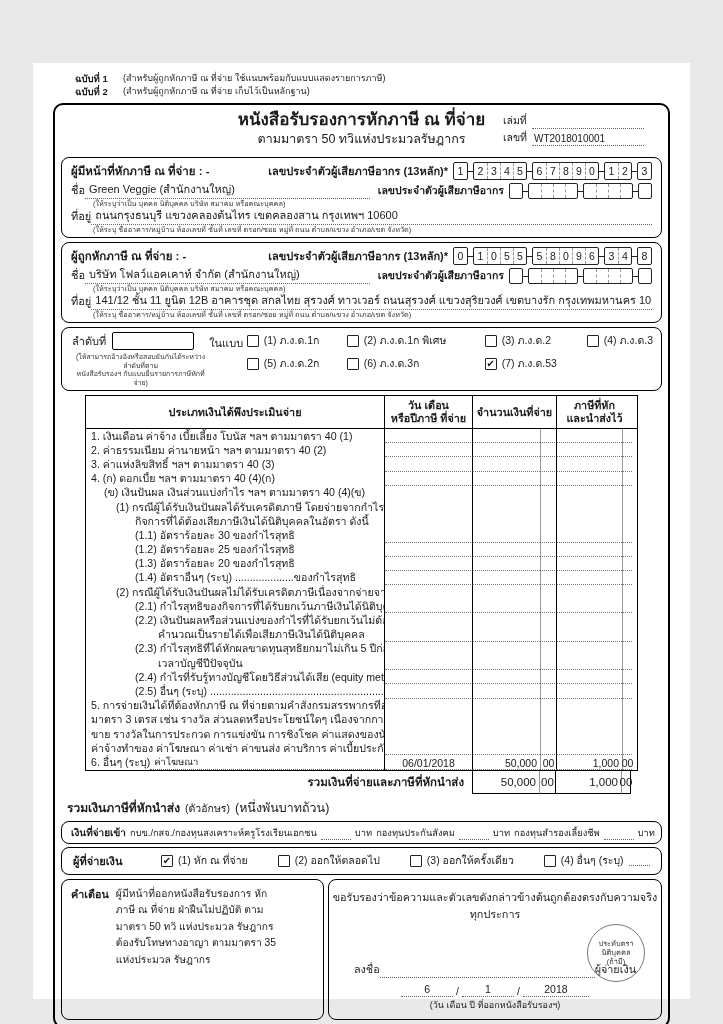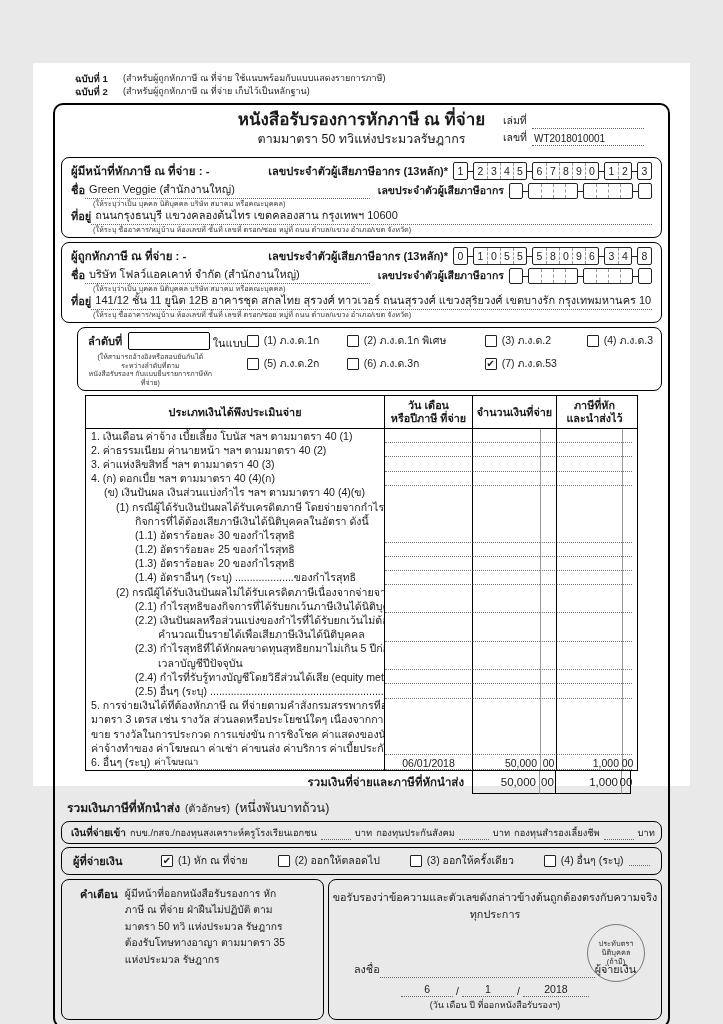--- a/index.html
+++ b/index.html
@@ -1,18 +1,18 @@
 <!DOCTYPE html>
 <html><head>
 <meta charset="utf-8">
 <style>
   *{box-sizing:border-box;margin:0;padding:0}
   html,body{width:723px;height:1024px;overflow:hidden}
   body{background:#e9e9e9;font-family:"Liberation Sans","DejaVu Sans",sans-serif;color:#1a1a1a;position:relative}
-  .paper{position:absolute;left:33px;top:63px;width:657px;height:723px;background:#ffffff;padding-top:9px}
+  .paper{position:absolute;left:33px;top:63px;width:657px;height:936px;background:#ffffff;padding-top:9px}
   .copy-note{font-size:9px;margin-left:42px;line-height:13px;display:flex;gap:8px}
   .copy-note b{font-size:9.5px;min-width:40px}
   .main-box{margin:5px 20px 0 20px;border:2px solid #000;border-radius:10px;padding-top:4px;position:relative}
   
   .title-wrap{position:relative;height:44px}
   .title-center{text-align:center}
   .form-title{font-size:17px;font-weight:bold;line-height:22px}
   .form-subtitle{font-size:12.5px;line-height:17px}
   .bookno{position:absolute;right:24px;top:3px;font-size:10.5px}
   .bn-line{display:flex;align-items:flex-end;justify-content:flex-start;gap:5px;height:17px}
@@ -24,26 +24,26 @@
   .prow1{align-items:flex-start;height:20px}
   .sec-label{font-weight:bold;font-size:11.5px}
   .tin-label{font-weight:bold;font-size:11px;margin-left:auto;margin-right:5px}
   .tin-label2{font-weight:bold;font-size:10.5px;margin:0 5px 0 8px;white-space:nowrap}
   .idrow{display:inline-flex;align-items:center}
   .idgrp{display:inline-flex;border:1.3px solid #222;border-radius:2px;background:#fff}
   .idcell{width:13px;height:16px;display:inline-flex;align-items:center;justify-content:center;font-size:10.5px;border-left:1px dashed #999}
   .idcell:first-child{border-left:none}
   .idconn{width:5px;border-top:1.3px solid #222;height:0}
   .idrow.small .idcell{width:12px;height:14px}
-  .lbl{font-weight:bold;white-space:nowrap}
+  .lbl{font-weight:normal;white-space:nowrap}
   .fillspan{border-bottom:1px dotted #666;flex:1;padding:0 4px;white-space:nowrap;overflow:hidden}
   .hint{font-size:7.3px;color:#333;line-height:9px;margin-left:22px}
   .nrow{height:17px}
   
-  .seq-box{border:1.6px solid #000;border-radius:8px;margin:4px 6px 0 22px;padding:4px 8px 3px 10px;display:flex;font-size:11px}
+  .seq-box{border:1.6px solid #000;border-radius:8px;margin:4px 6px 0 6px;padding:4px 8px 3px 10px;display:flex;font-size:11px}
   .seq-left{width:168px}
   .seq-l1{display:flex;align-items:center;gap:6px}
   .seq-input{width:82px;height:18px;border:1.5px solid #000;border-radius:2px;background:#fff}
   .seq-hint{font-size:7px;color:#333;line-height:8.5px;text-align:center;margin-top:3px}
   .inform{width:46px;padding-top:2px;font-size:11px}
   .seq-grid{flex:1;display:grid;grid-template-columns:100px 138px 102px 1fr;row-gap:6px;align-content:start}
   .chkitem{display:inline-flex;align-items:center;gap:5px;font-size:10.5px;white-space:nowrap}
   .chkbox{width:12px;height:12px;border:1.4px solid #222;border-radius:1px;display:inline-flex;align-items:center;justify-content:center;font-size:10px;line-height:10px;background:#fff;flex:0 0 auto}
   .chkbox.on{font-weight:bold}
   .dots{border-bottom:1px dotted #666;height:11px}
@@ -80,21 +80,21 @@
   .funds-box .dots{flex:1;min-width:30px}
   .funds-box span{white-space:nowrap}
   
   .ptype-box{border:1.6px solid #000;border-radius:8px;margin:3px 6px 0 6px;padding:4px 11px;display:flex;align-items:center;font-size:10.5px}
   .ptype-box>b{width:88px;font-size:11px}
   .ptype-opts{flex:1;display:flex;align-items:center}
   .ptype-opts .chkitem{margin-right:30px}
   .ptype-opts .chkitem:last-child{flex:1;margin-right:0}
   
   .bottom-row{display:flex;margin:4px 6px 6px 6px;gap:4px}
-  .warn-box{width:263px;border:1.6px solid #000;border-radius:8px;padding:6px 18px;display:flex;gap:7px;font-size:10.3px}
+  .warn-box{width:263px;border:1.6px solid #000;border-radius:8px;padding:6px 9px;display:flex;gap:7px;font-size:10.3px}
   .warn-box b{font-size:10.8px;white-space:nowrap}
   .warn-text{line-height:16.5px;width:170px}
   .cert-box{flex:1;border:1.6px solid #000;border-radius:8px;padding:7px 2px;position:relative;font-size:10.8px}
   .cert-statement{text-align:center;margin-top:2px}
   .sign-row{display:flex;align-items:flex-end;justify-content:center;margin-top:38px}
   .sign-dots{width:215px;border-bottom:1px dotted #666;height:12px}
   .date-row{display:flex;align-items:flex-end;justify-content:center;gap:3px;margin-top:5px;font-size:10.5px}
   .dunder{border-bottom:1px dotted #666;text-align:center;height:14px}
   .date-hint{text-align:center;font-size:9px;margin-top:1px}
   .stamp{position:absolute;right:16px;top:44px;width:58px;height:58px;border:1px solid #777;border-radius:50%;display:flex;flex-direction:column;align-items:center;justify-content:center;font-size:7.4px;color:#333;line-height:9px;text-align:center}

